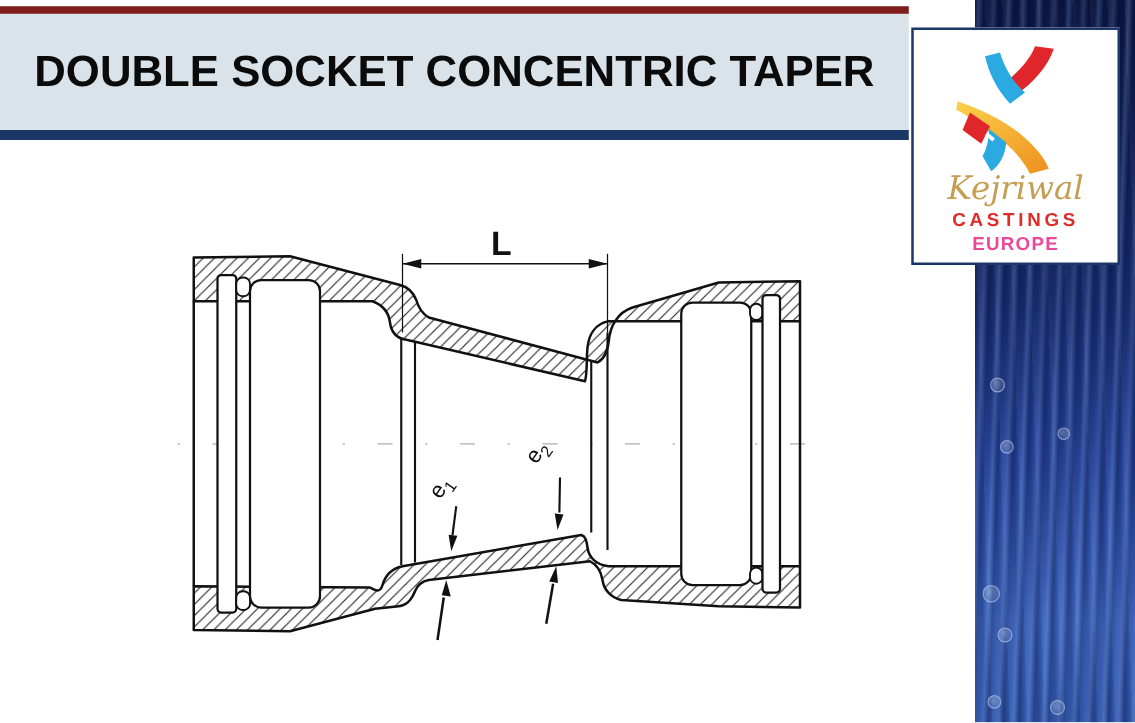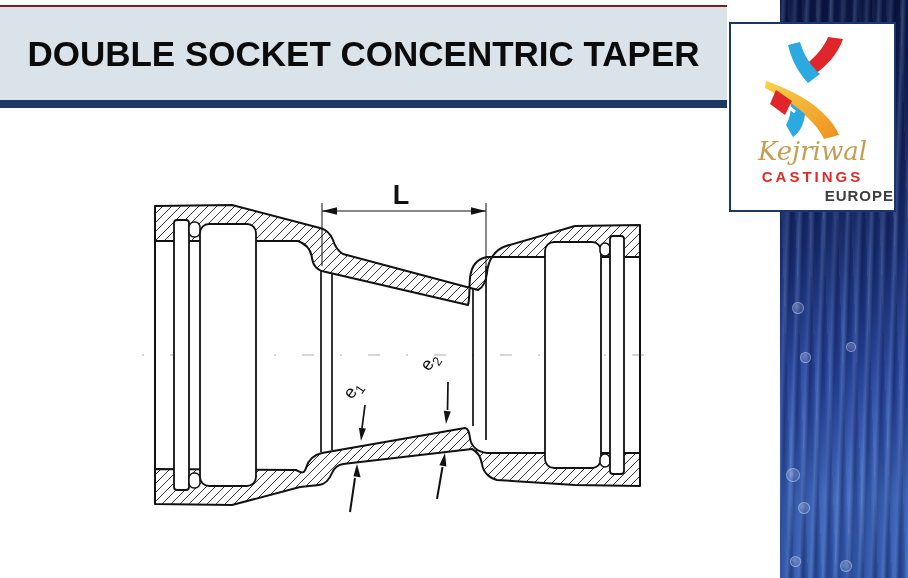--- a/index.html
+++ b/index.html
@@ -17,35 +17,35 @@
       repeating-linear-gradient(88deg,
         rgba(255,255,255,0.06) 0px, rgba(255,255,255,0.0) 5px,
         rgba(10,20,70,0.18) 9px, rgba(10,20,70,0.0) 14px),
       linear-gradient(180deg,#0a1540 0%,#101f55 22%,#182d70 42%,#27459c 64%,#3a62b8 86%,#3058ac 100%);
   }
   .bubble{position:absolute;border:1.5px solid rgba(200,220,255,0.5);border-radius:50%;
     background:radial-gradient(circle at 35% 35%, rgba(255,255,255,0.28), rgba(255,255,255,0.03));}
 
   
   .header{position:absolute;left:0;top:5px;width:727px;height:93px;
-    background:#d9e3e9;border-top:2px solid #7f1d1d;border-bottom:8px solid #1b3765;
+    background:#d9e3e9;border-top:6px solid #7f1d1d;border-bottom:8px solid #1b3765;
     display:flex;align-items:center;justify-content:center;}
   .header h1{margin:0;font-size:35px;font-weight:bold;color:#0b0b0b;letter-spacing:0px;}
 
   
   .logo-card{position:absolute;left:729px;top:22px;width:167px;height:190px;
     background:#ffffff;border:2px solid #1b3765;box-sizing:border-box;z-index:5;}
   .logo-ribbon{position:absolute;left:0;top:6px;}
   .logo-name{position:absolute;left:0;top:112px;width:100%;text-align:center;
     font-family:"DejaVu Serif",serif;font-style:italic;font-weight:normal;
     font-size:26px;color:#c49e53;}
   .logo-castings{position:absolute;left:0;top:144px;width:100%;text-align:center;
     font-size:15px;font-weight:bold;letter-spacing:3px;color:#e02b28;}
-  .logo-europe{position:absolute;left:0;top:163px;width:100%;text-align:right;
-    font-size:15px;font-weight:bold;letter-spacing:1px;color:#404040;}
+  .logo-europe{position:absolute;left:0;top:163px;width:100%;text-align:center;
+    font-size:15px;font-weight:bold;letter-spacing:1px;color:#ec4899;}
 
   
   .drawing{position:absolute;left:0;top:0;}
 </style>
 </head>
 <body>
 
 <div class="page">
 
   <div class="water">

